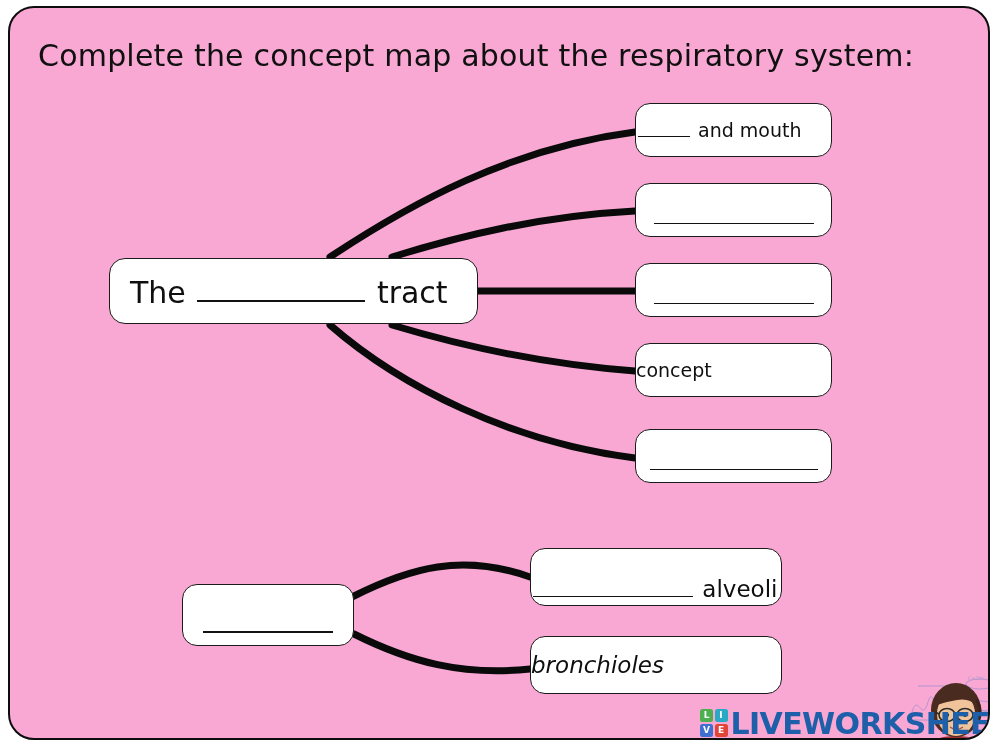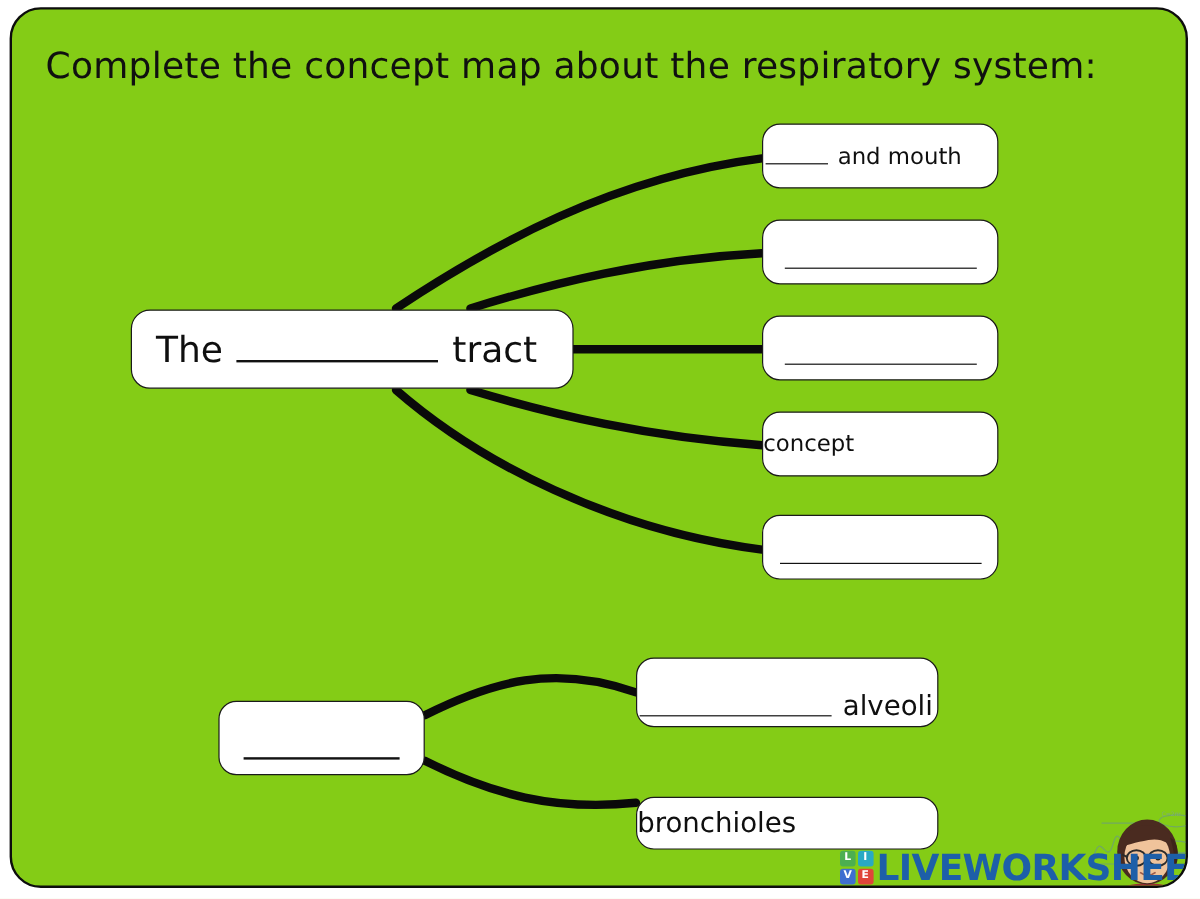--- a/index.html
+++ b/index.html
@@ -18,21 +18,21 @@
 
   
   #worksheet {
     position: absolute;
     left: 8px;
     top: 6px;
     width: 982px;
     height: 734px;
     border: 2px solid #0d0d0d;
     border-radius: 26px;
-    background: #84cc16;
+    background: #f9a8d4;
     box-sizing: border-box;
     overflow: hidden;
   }
 
   
   #title {
     position: absolute;
     left: 28px;
     top: 26px;
     font-size: 30px;
@@ -118,24 +118,25 @@
   }
   #node-b-alveoli .node-inner {
     font-size: 23px;
     text-align: right;
     padding-right: 18px;
     margin-top: 23px;
   }
 
   #node-b-bronchioles {
     left: 520px;
-    top: 656px;
+    top: 628px;
     width: 252px;
-    height: 44px;
+    height: 58px;
     border-radius: 15px;
+    font-style: italic;
   }
   #node-b-bronchioles .node-inner { font-size: 23px; }
 
   
   .blank {
     display: inline-block;
     border-bottom: 1.7px solid #121212;
     vertical-align: baseline;
     height: 0.92em;
     margin: 0 2px;

